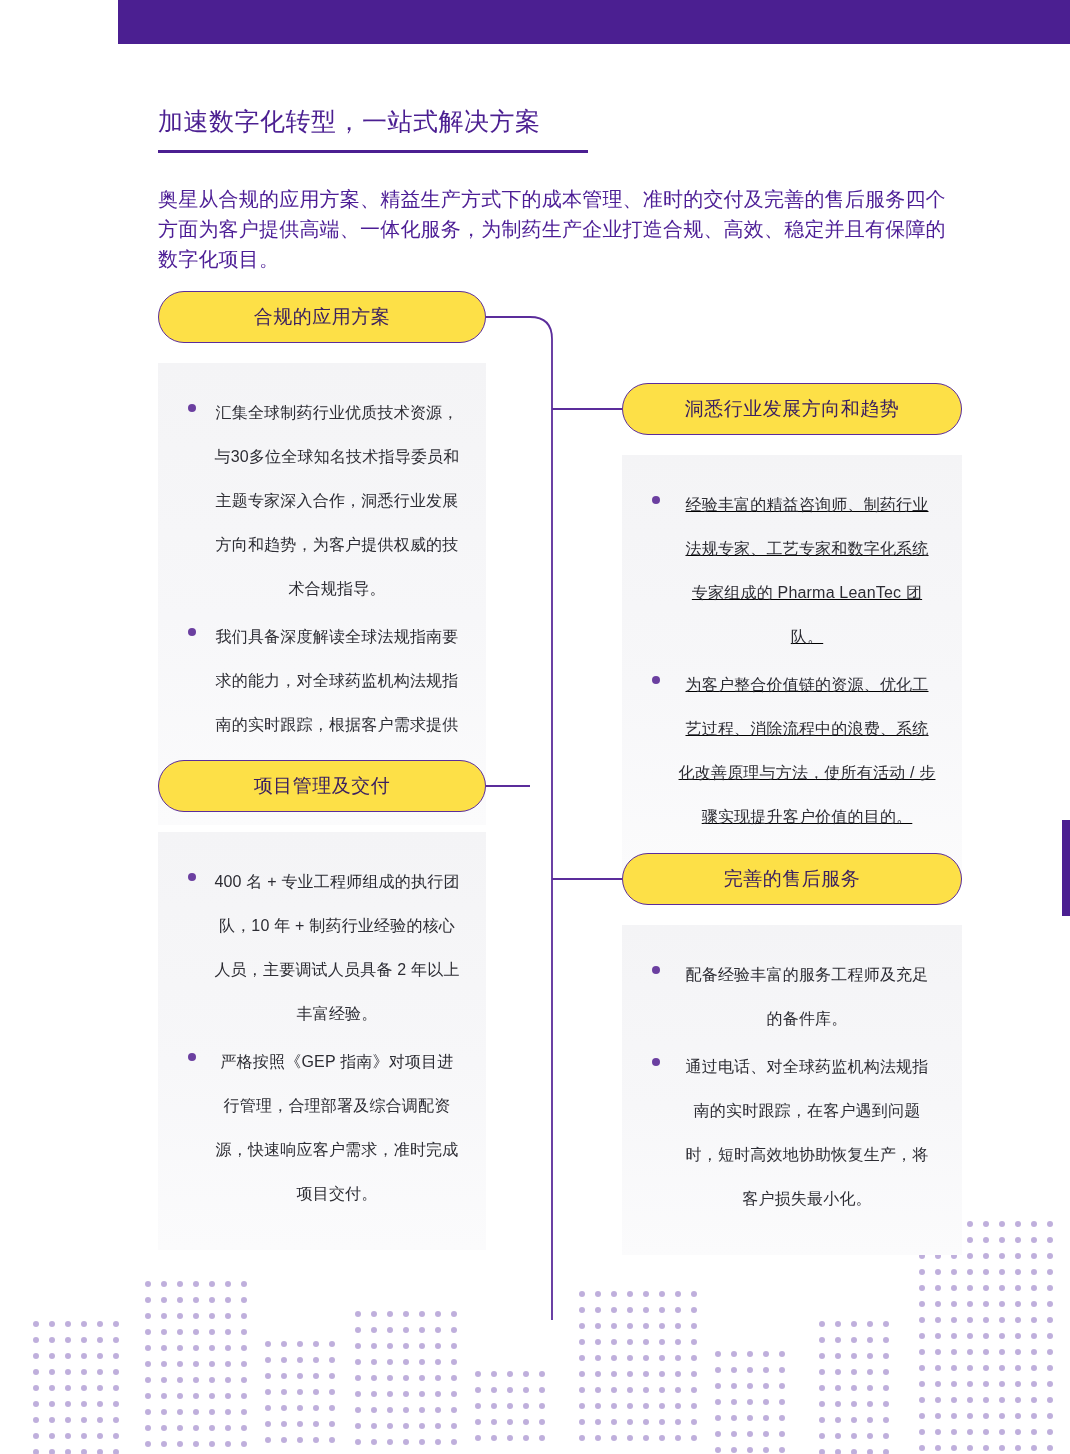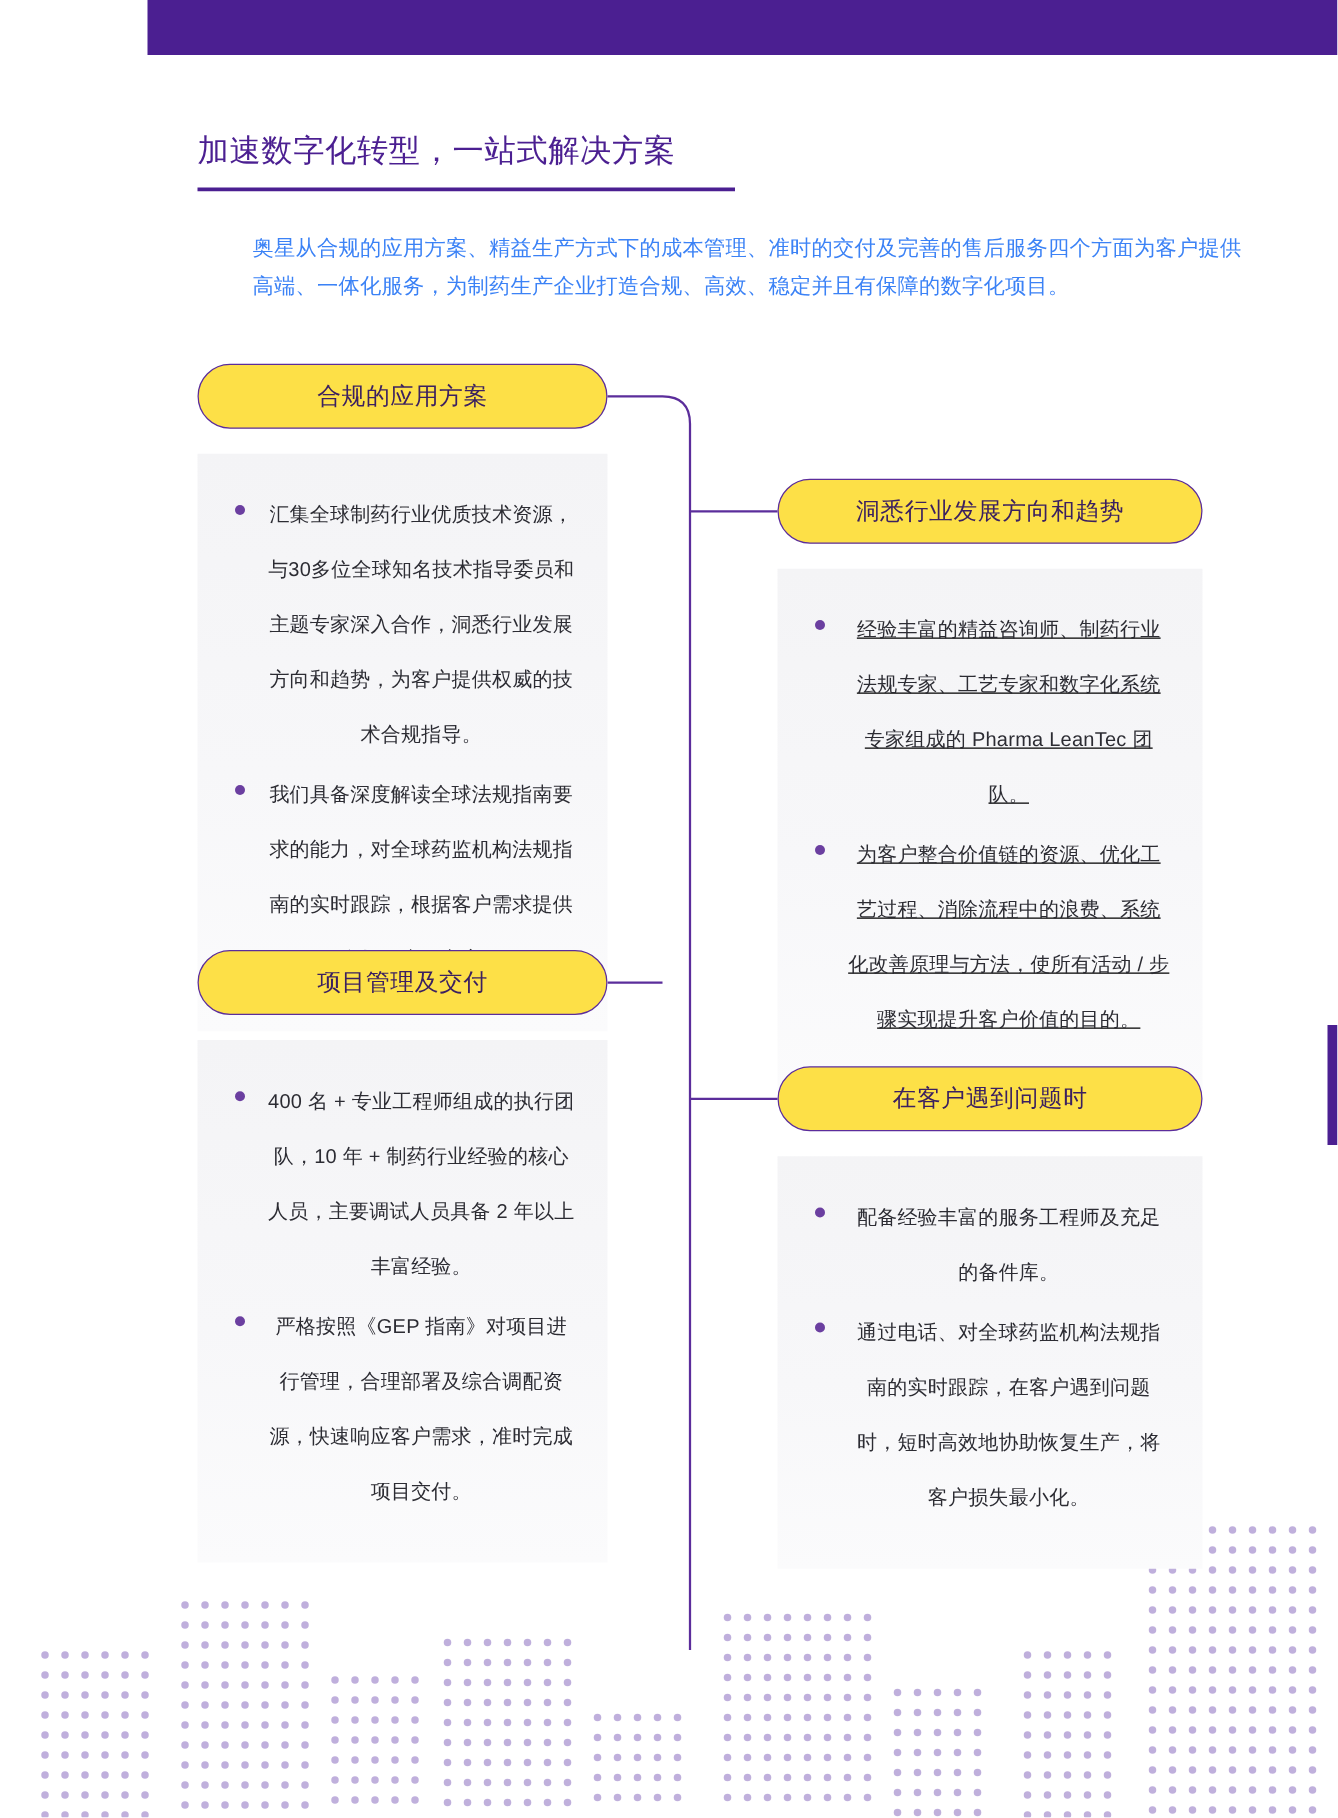--- a/index.html
+++ b/index.html
@@ -36,25 +36,24 @@
     line-height: 34px;
   }
   .title-rule {
     margin-top: 12px;
     width: 430px; height: 3px;
     background: #4b1f91;
   }
   .intro {
     position: absolute;
     left: 158px; top: 184px; width: 800px;
-    font-size: 17px;
+    font-size: 20px;
     line-height: 30px;
-    color: #3b82f6;
+    color: #4c1d95;
     letter-spacing: 0.2px;
-    margin-left: 44px;
   }
 
   
   .connector {
     position: absolute;
     left: 0; top: 0; width: 1070px; height: 1454px;
     pointer-events: none;
   }
 
   
@@ -786,21 +785,21 @@
       <li>
         <span class="dot"></span>
         <span>严格按照《GEP 指南》对项目进行管理，合理部署及综合调配资源，快速响应客户需求，准时完成项目交付。</span>
       </li>
     </ul>
   </div>
 </div>
 
 <div class="card" id="card-service">
   <div class="tab">
-    <span class="tab-label">在客户遇到问题时</span>
+    <span class="tab-label">完善的售后服务</span>
   </div>
   <div class="panel">
     <ul>
       <li>
         <span class="dot"></span>
         <span>配备经验丰富的服务工程师及充足的备件库。</span>
       </li>
       <li>
         <span class="dot"></span>
         <span>通过电话、对全球药监机构法规指南的实时跟踪，在客户遇到问题时，短时高效地协助恢复生产，将客户损失最小化。</span>

